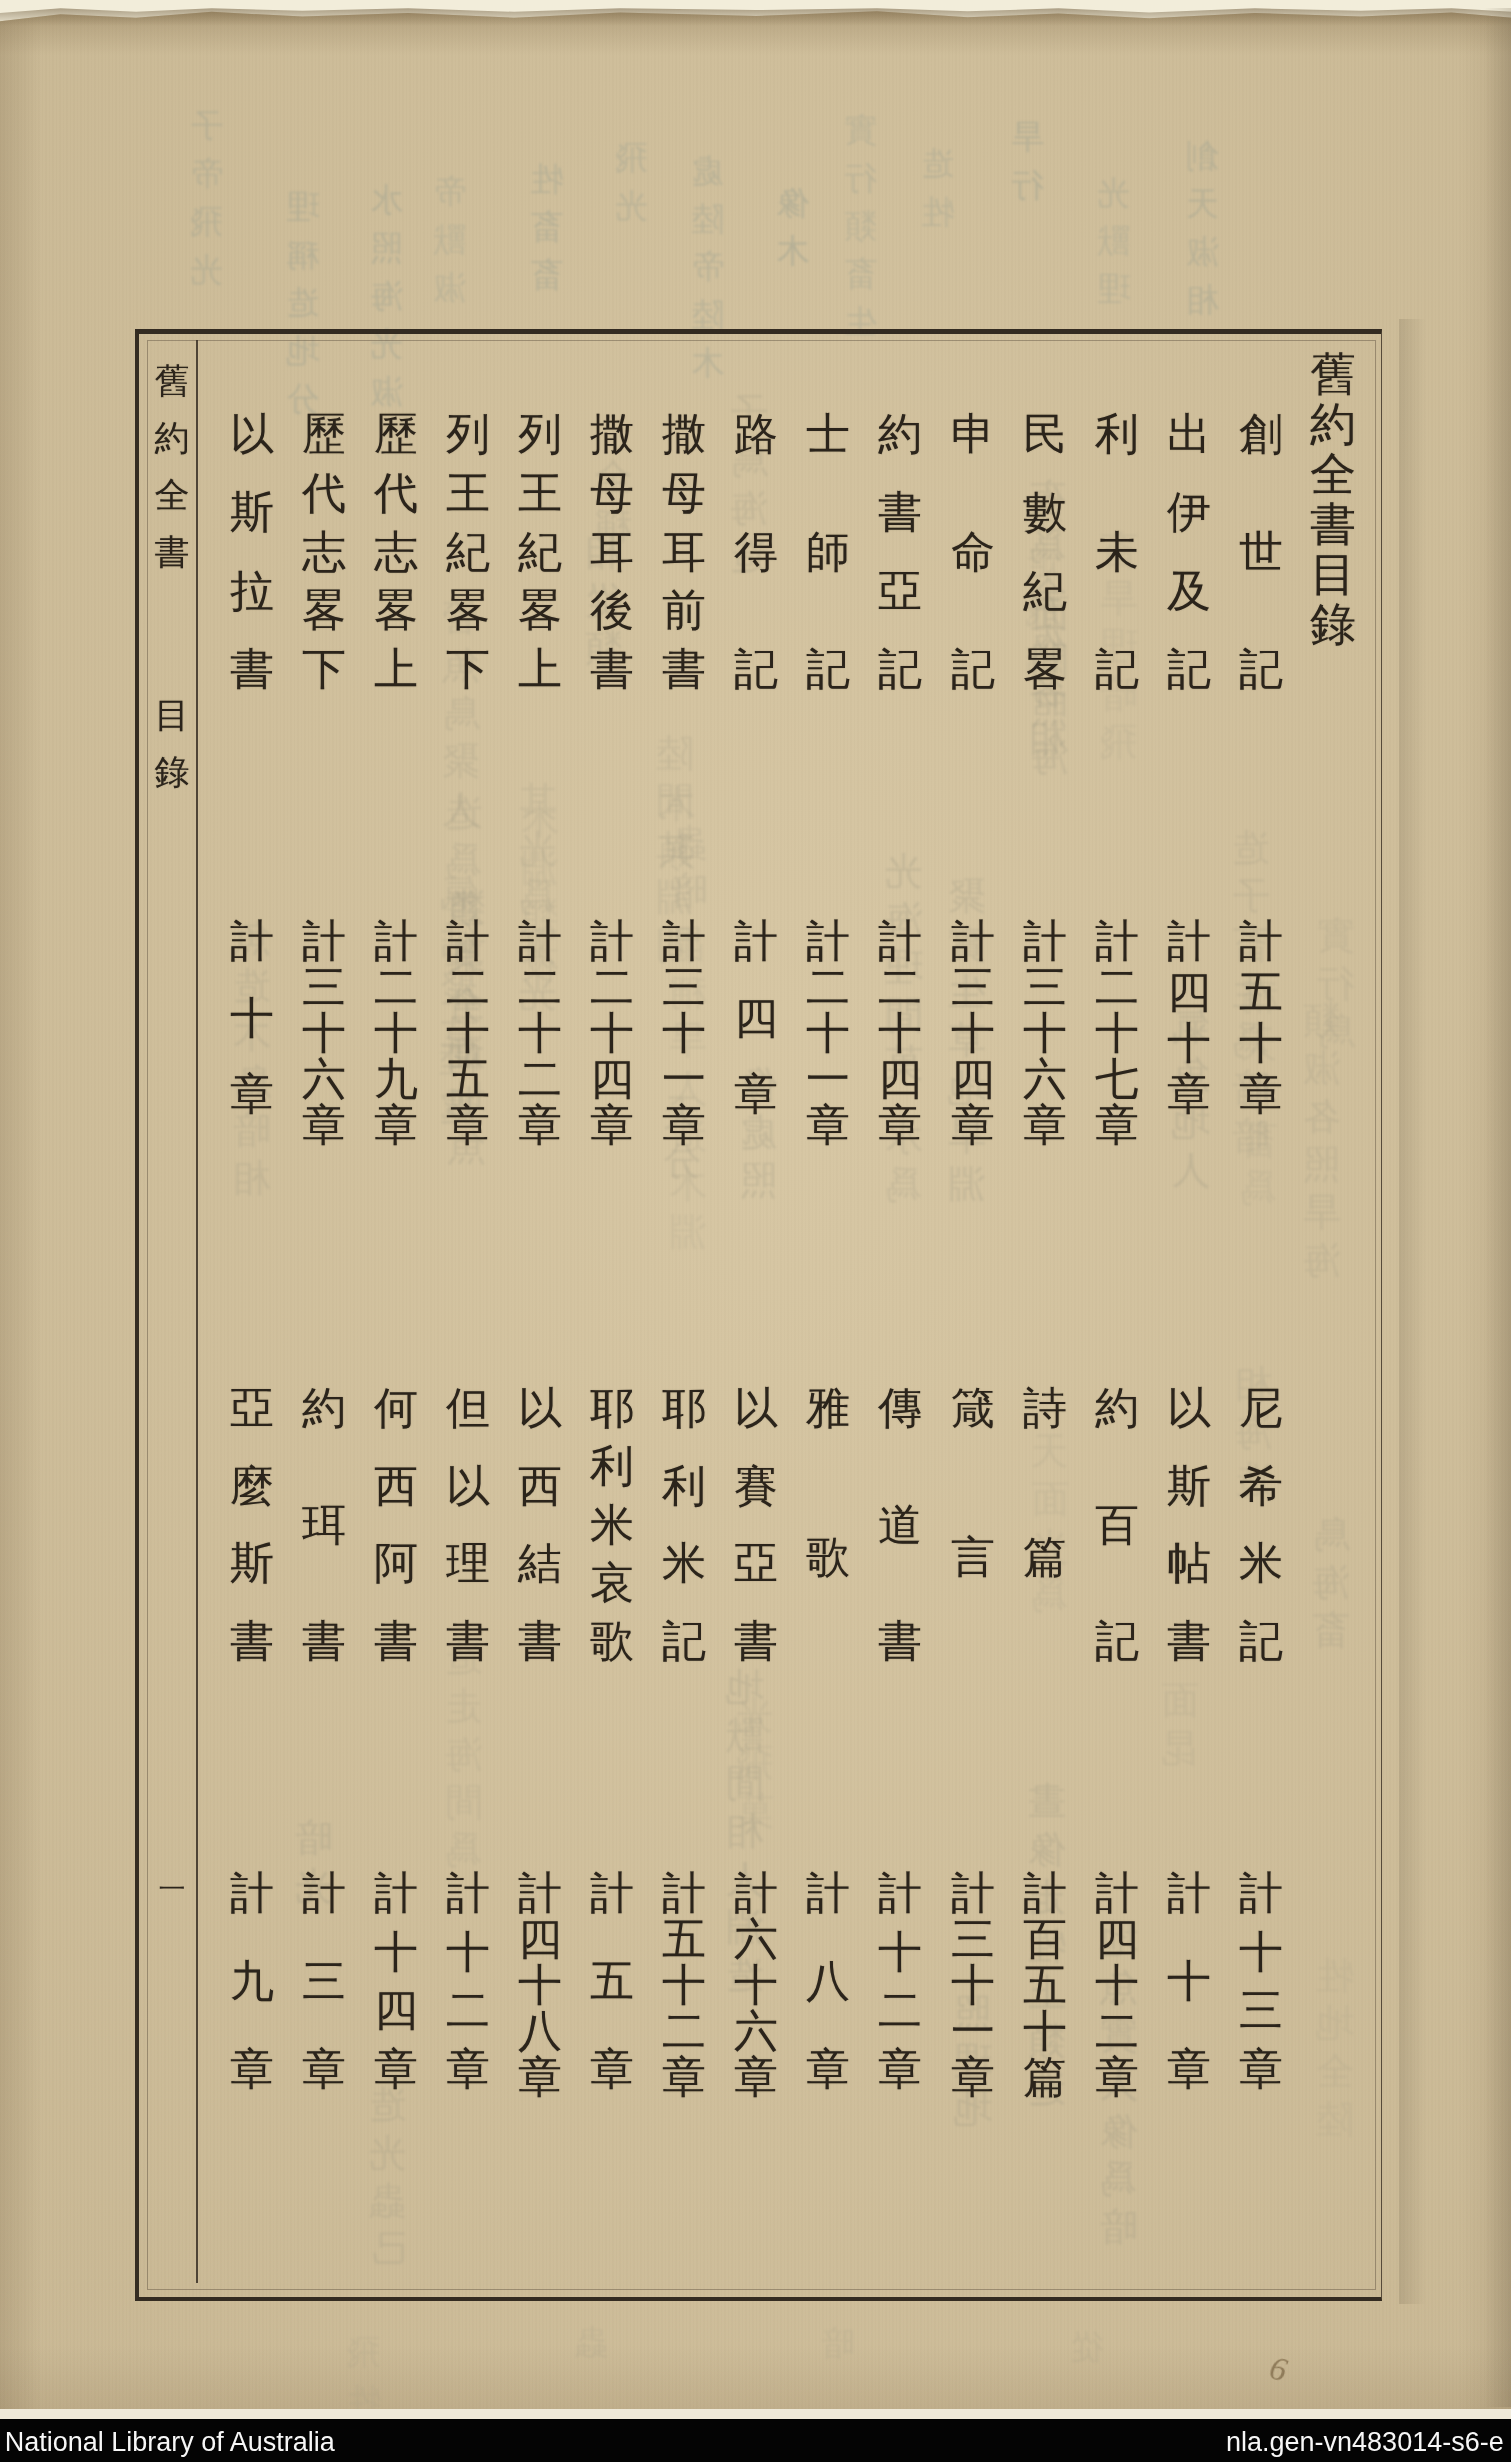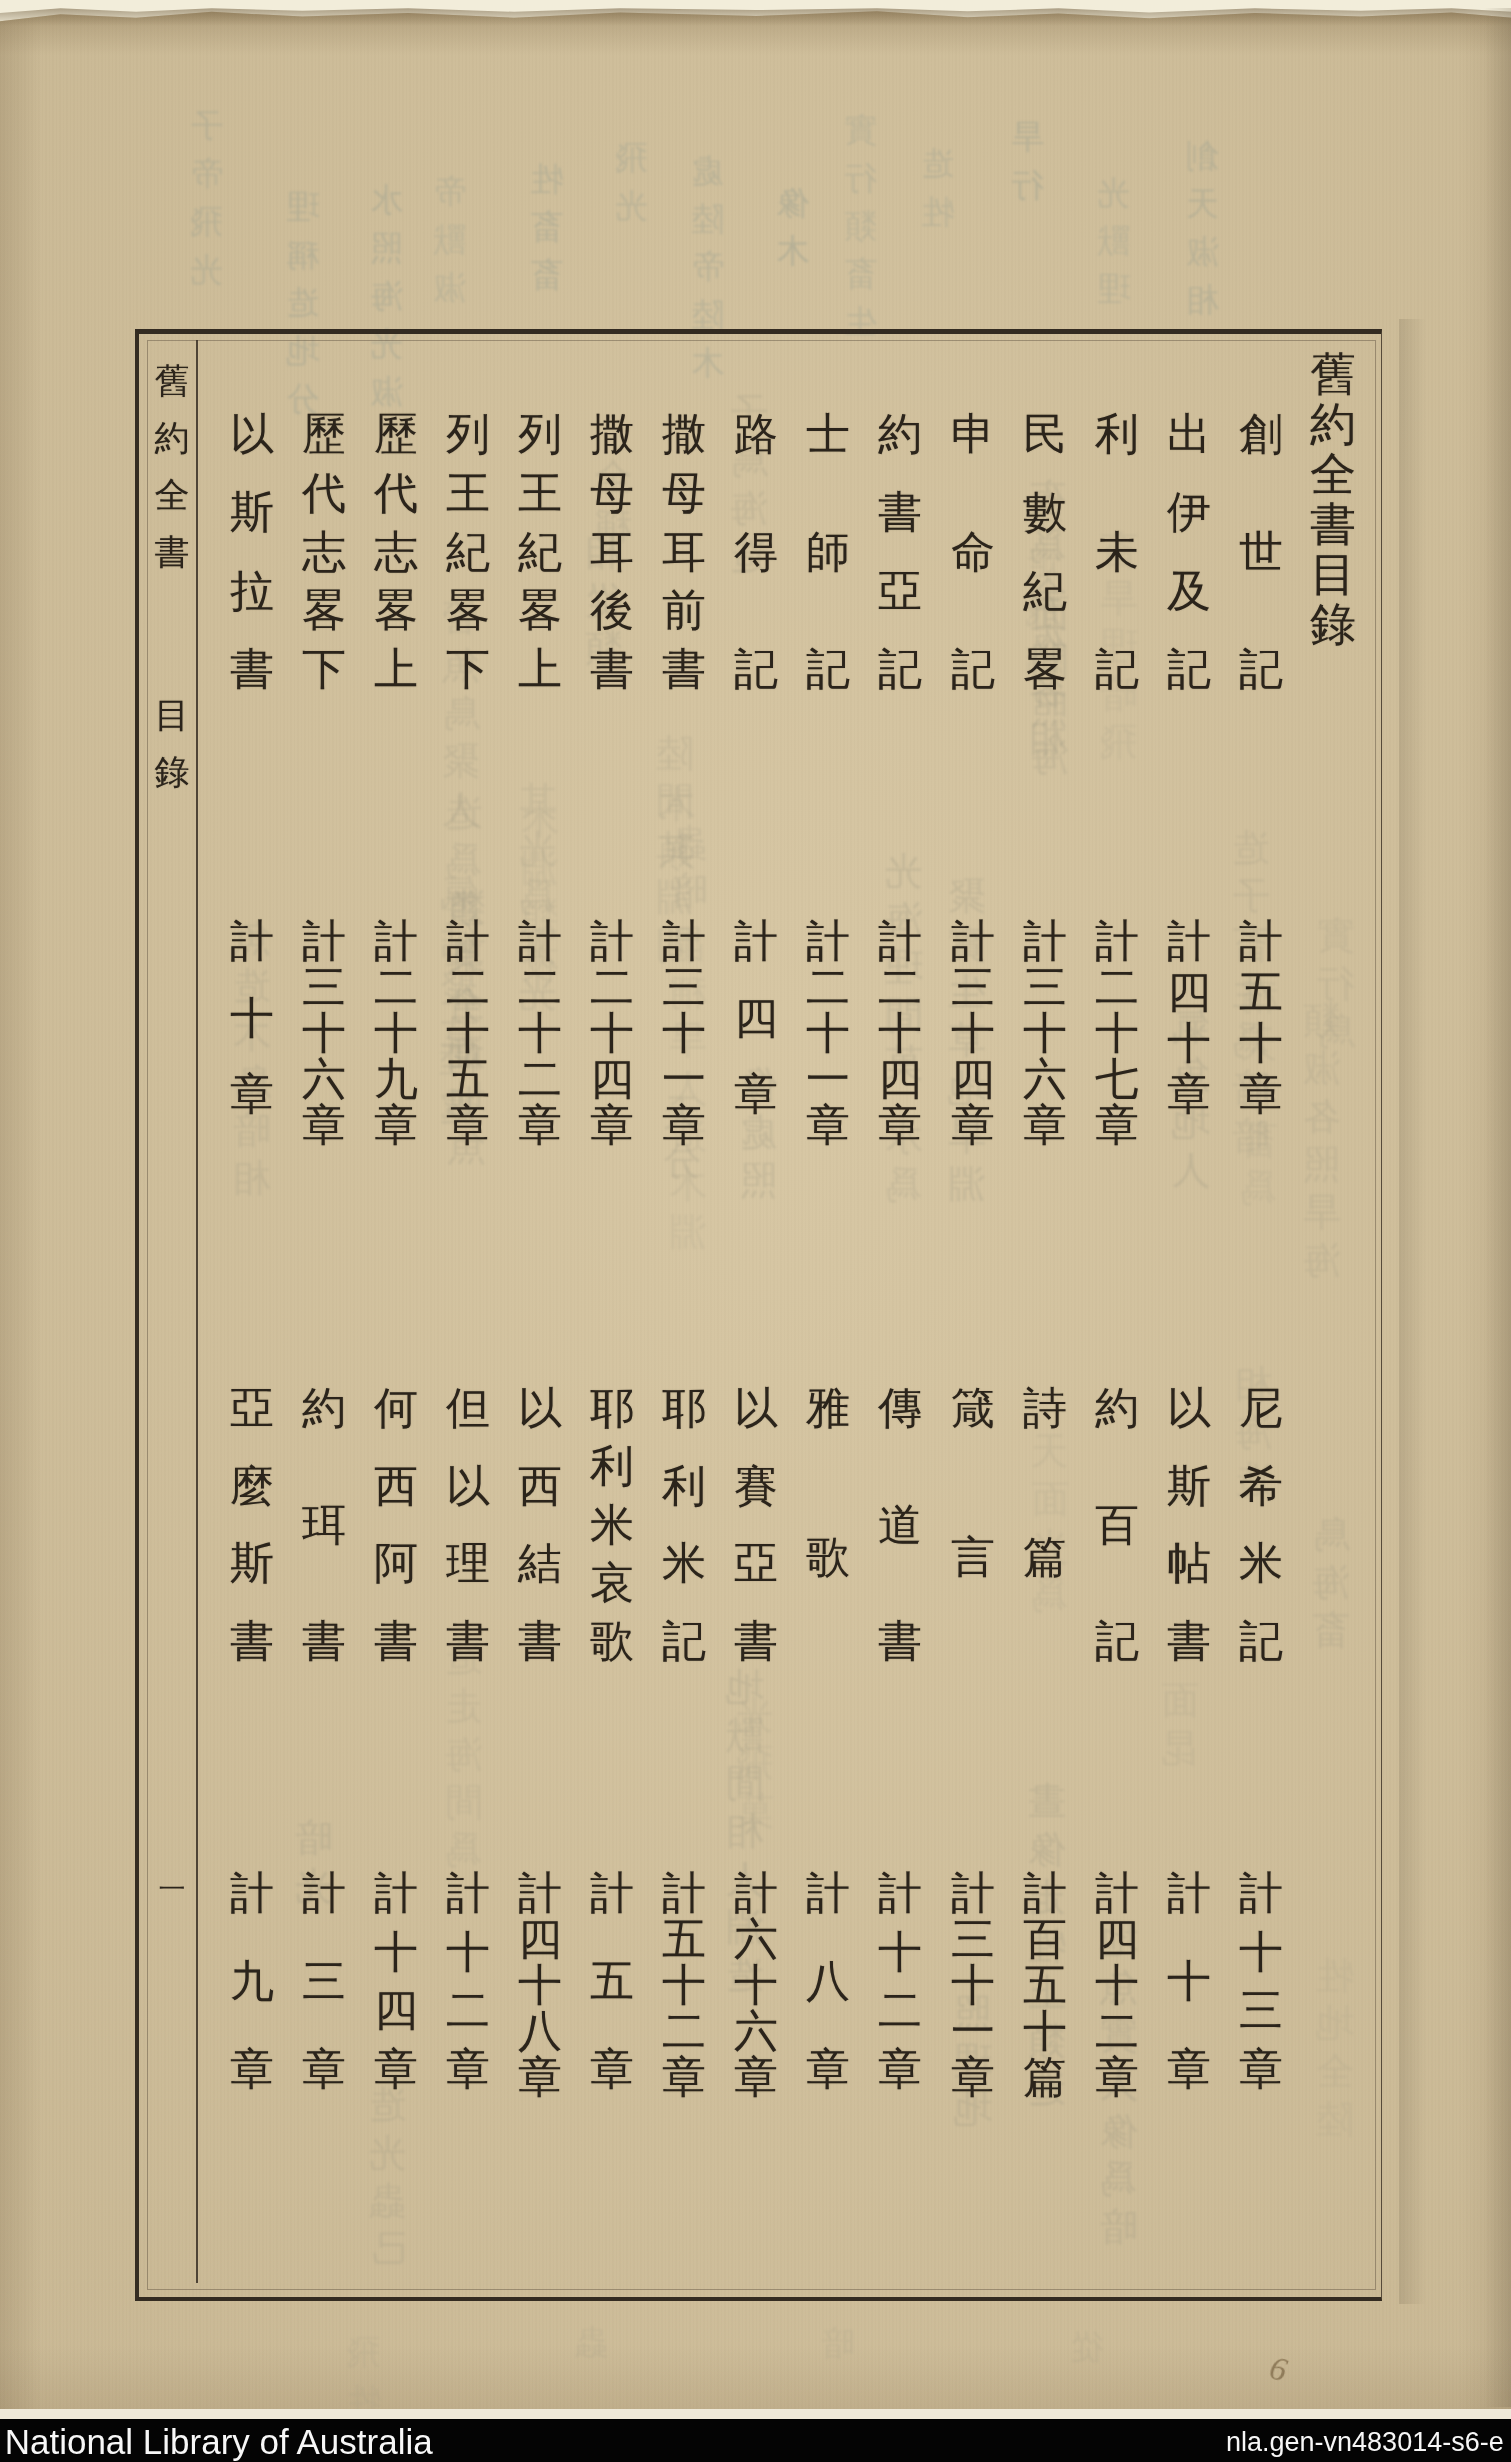--- a/index.html
+++ b/index.html
@@ -68,21 +68,21 @@
 
   
   .hand-mark{
     position:absolute;left:1270px;top:2353px;font-size:33px;line-height:33px;
     color:rgba(122,101,68,0.72);transform:rotate(14deg);font-style:italic;filter:blur(0.3px);
   }
 
   
   .footer-strip{position:absolute;left:0;top:2409px;width:1512px;height:10px;background:#efe9d8;}
   .footer-bar{position:absolute;left:0;top:2419px;width:1512px;height:44px;background:#040404;font-family:"Liberation Sans","DejaVu Sans",sans-serif;}
-  .footer-left{position:absolute;left:4.7px;top:0;height:44px;line-height:46px;font-size:35px;color:#f7f7f7;}
+  .footer-left{position:absolute;left:4.7px;top:0;height:44px;line-height:46px;font-size:27px;color:#f7f7f7;}
   .footer-right{position:absolute;right:8.3px;top:0;height:44px;line-height:46px;font-size:27px;color:#f7f7f7;}
 </style>
 </head>
 <body>
 
 <div class="paper"></div>
 <div class="torn-edge"></div>
 
 <div id="ghosts">
     <div class="ghost" style="left: 177px; top: 102px; opacity: 0.291158; color: rgb(144, 154, 142);">

